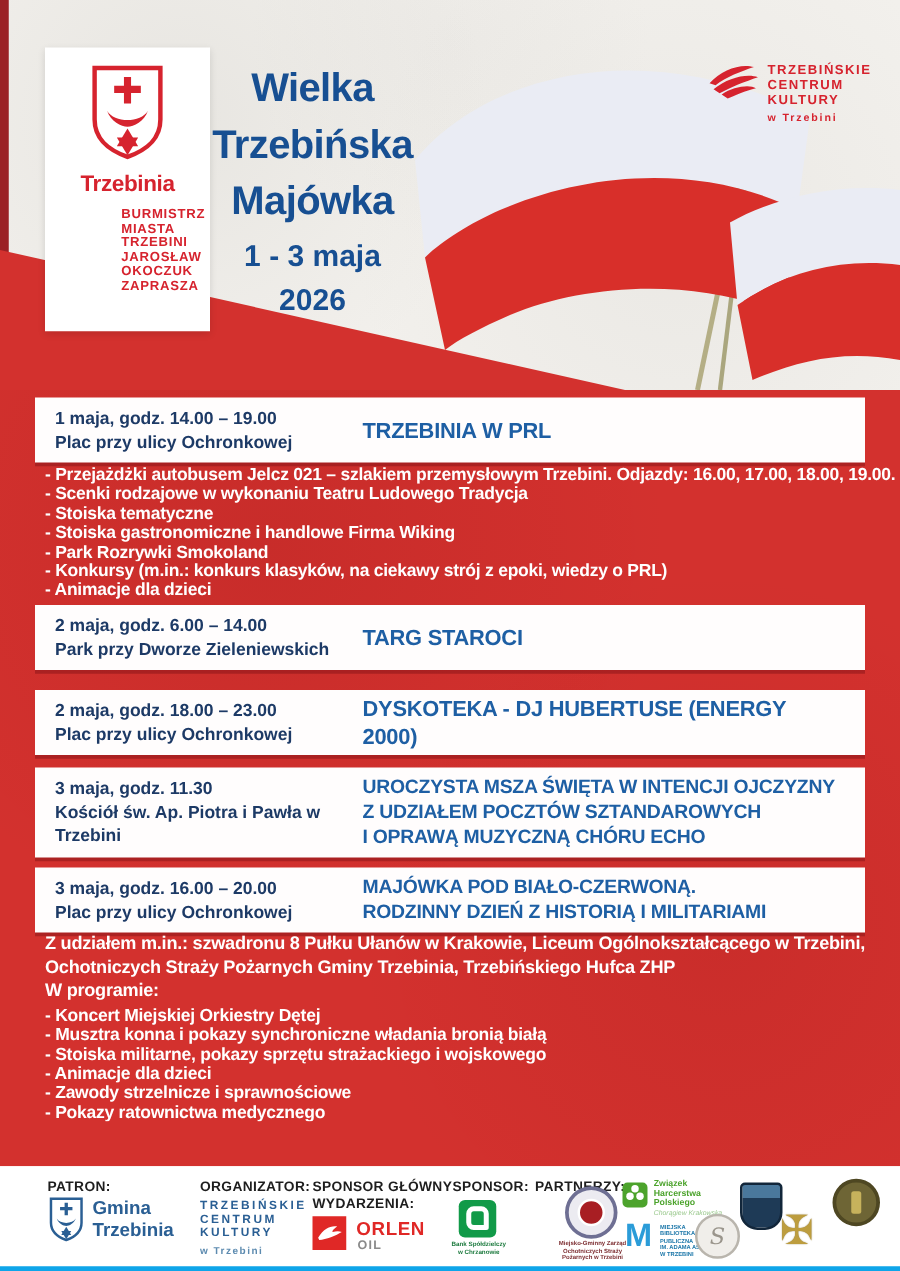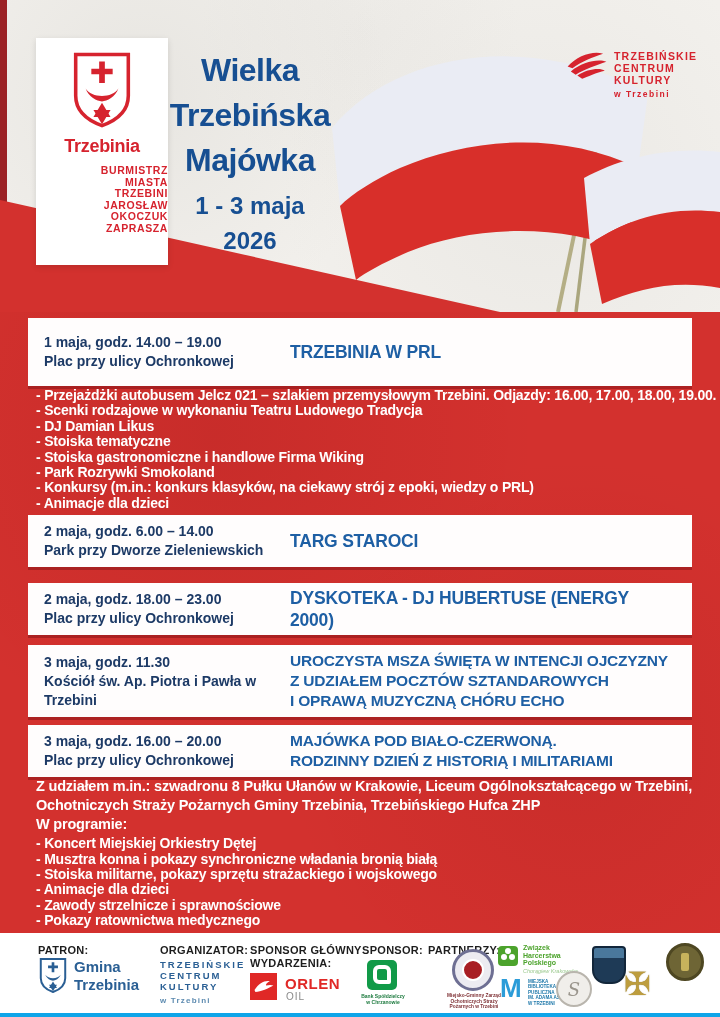--- a/index.html
+++ b/index.html
@@ -16,22 +16,22 @@
       #f2f0ec; }
   .left-strip{ position:absolute; left:0; top:0; width:7px; height:312px; background:#9b2125; }
   .wedge{ position:absolute; left:0; top:200px; width:500px; height:112px; background:#d3312e;
     clip-path:polygon(0 0,100% 100%,0 100%); }
   .flags{ position:absolute; left:0; top:0; width:720px; height:312px; }
 
   .logo-card{ position:absolute; left:36px; top:38px; width:132px; height:227px; background:#fff;
     box-shadow:0 2px 6px rgba(0,0,0,.12); text-align:center; }
   .crest{ margin-top:12px; }
   .wordmark{ color:#d6232e; font-weight:bold; font-size:18px; letter-spacing:-.3px; margin-top:2px; }
-  .invite{ text-align:right; padding:8px 0 0 13px; color:#d6232e; font-weight:bold; font-size:10.5px;
-    line-height:11.5px; letter-spacing:.6px; }
+  .invite{ text-align:left; padding:8px 0 0 13px; color:#d6232e; font-weight:bold; font-size:10.5px;
+    line-height:11.5px; letter-spacing:.6px;margin-left:48px; }
 
   .title-block{ position:absolute; left:140px; top:48px; width:220px; text-align:center; color:#174f92; }
   .t-line{ font-size:32px; font-weight:bold; line-height:45px; letter-spacing:-.5px; }
   .date-line{ font-size:24px; font-weight:bold; margin-top:9px; }
   .year{ font-size:24px; font-weight:bold; margin-top:7px; }
 
   .tck{ position:absolute; left:566px; top:50px; display:flex; gap:6px; }
   .tck-text div{ color:#d6232e; font-weight:bold; font-size:10.5px; letter-spacing:1.2px; line-height:12px; }
   .tck-text .tck-sub{ font-size:8.5px; letter-spacing:1.5px; margin-top:2px; }
 
@@ -39,21 +39,21 @@
   .red-body{ position:absolute; top:312px; left:0; width:720px; height:621px; overflow:hidden;
     background:
       radial-gradient(circle at 30% 20%, rgba(120,10,12,.12), transparent 45%),
       radial-gradient(circle at 80% 70%, rgba(120,10,12,.10), transparent 40%),
       #d3312e; }
   .card{ margin:0 28px; background:#fffdfd; box-shadow:0 3px 0 rgba(140,22,26,.55);
     display:flex; align-items:center; padding:6px 16px; }
   .card-left{ width:246px; flex:none; color:#1d3a66; font-weight:bold; font-size:14px; line-height:19px; }
   .card-title{ color:#1e5fa4; font-weight:bold; font-size:17.5px; line-height:22px; letter-spacing:-.2px; }
   .card-title.small{ font-size:15.5px; line-height:20px; }
-  .e0{ margin-top:6px; height:68px; }
+  .e0{ margin-top:6px; height:52px; }
   .e1{ margin-top:4px; height:52px; }
   .e2{ margin-top:16px; height:52px; }
   .e3{ margin-top:10px; height:72px; }
   .e4{ margin-top:8px; height:52px; }
   .wlist{ list-style:none; color:#fff; font-weight:600; font-size:14px; line-height:15.4px;
     letter-spacing:-.2px; padding-left:36px; margin-top:2px; }
   .wlist li{ white-space:nowrap; overflow:hidden; }
   .intro{ margin-top:0; padding-left:36px; color:#fff; font-weight:bold; font-size:14.5px;
     line-height:19px; letter-spacing:-.2px; }
   .intro div{ white-space:nowrap; overflow:hidden; }
@@ -62,21 +62,21 @@
   .footer{ position:absolute; top:933px; left:0; width:720px; height:84px; background:#fff;
     border-bottom:4px solid #0ea5e9; }
   .f-label{ position:absolute; font-size:11px; font-weight:bold; color:#1d1d1d; letter-spacing:.3px; }
   .patron-name{ position:absolute; left:74px; top:25px; color:#2a5f94; font-weight:bold;
     font-size:15px; line-height:18px; }
   .org-lines{ position:absolute; left:160px; top:26px; }
   .org-lines div{ color:#2a5f94; font-weight:bold; font-size:9.5px; letter-spacing:2px; line-height:11px; }
   .org-lines .org-sub{ font-size:8px; letter-spacing:1.2px; color:#5d8bb0; margin-top:3px; }
   .orlen-box{ position:absolute; left:250px; top:40px; width:27px; height:27px; background:#e02826; }
   .orlen-name{ position:absolute; left:285px; top:42px; color:#e02826; font-weight:bold; font-size:15px; letter-spacing:.5px; }
-  .orlen-sub{ position:absolute; left:286px; top:58px; color:#8a8a8a; font-weight:normal; font-size:10px; letter-spacing:1px; }
+  .orlen-sub{ position:absolute; left:286px; top:58px; color:#8a8a8a; font-weight:bold; font-size:10px; letter-spacing:1px; }
   .bank-box{ position:absolute; left:367px; top:27px; width:30px; height:30px; background:#119a48; border-radius:5px; }
   .bank-ring{ position:absolute; left:6px; top:5px; width:18px; height:19px; border:4px solid #fff; border-radius:6px 6px 2px 6px; }
   .bank-text{ position:absolute; left:355px; top:60px; width:56px; text-align:center;
     color:#1c7a3e; font-weight:bold; font-size:5px; line-height:6px; }
 
   .partners{ position:absolute; left:428px; top:0; width:292px; height:84px; }
   .osp-badge{ position:absolute; left:24px; top:16px; width:42px; height:42px; border-radius:50%;
     background:#ecebf1; border:3px solid #6e6f93; }
   .osp-inner{ position:absolute; left:7px; top:7px; width:22px; height:22px; border-radius:50%; background:#a81e23; border:2px solid #fff; }
   .osp-text{ position:absolute; left:8px; top:60px; width:76px; text-align:center; color:#7e2f33;
@@ -172,21 +172,20 @@
         <div>1 maja, godz. 14.00 – 19.00</div>
         <div>Plac przy ulicy Ochronkowej</div>
       </div>
       <div class="card-title">
         <div>TRZEBINIA W PRL</div>
       </div>
     </div>
     <ul class="wlist">
       <li>- Przejażdżki autobusem Jelcz 021 – szlakiem przemysłowym Trzebini. Odjazdy: 16.00, 17.00, 18.00, 19.00. Bilet 5 zł</li>
       <li>- Scenki rodzajowe w wykonaniu Teatru Ludowego Tradycja</li>
-      <li>- DJ Damian Likus</li>
       <li>- Stoiska tematyczne</li>
       <li>- Stoiska gastronomiczne i handlowe Firma Wiking</li>
       <li>- Park Rozrywki Smokoland</li>
       <li>- Konkursy (m.in.: konkurs klasyków, na ciekawy strój z epoki, wiedzy o PRL)</li>
       <li>- Animacje dla dzieci</li>
     </ul>
 
     <div class="card e1">
       <div class="card-left">
         <div>2 maja, godz. 6.00 – 14.00</div>

